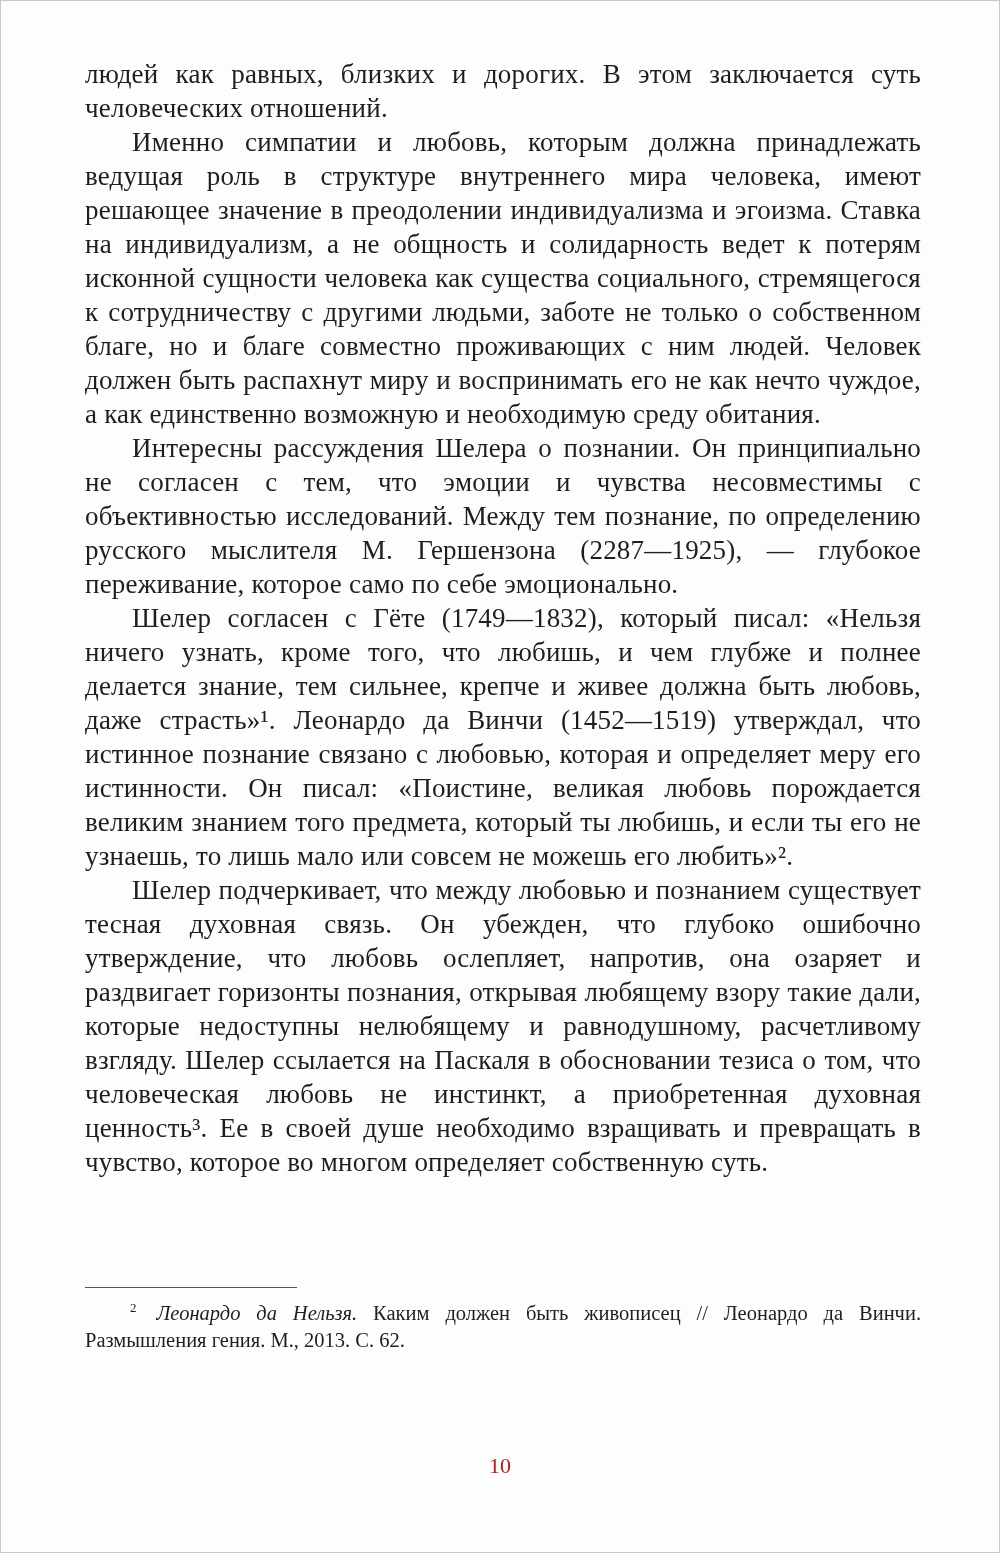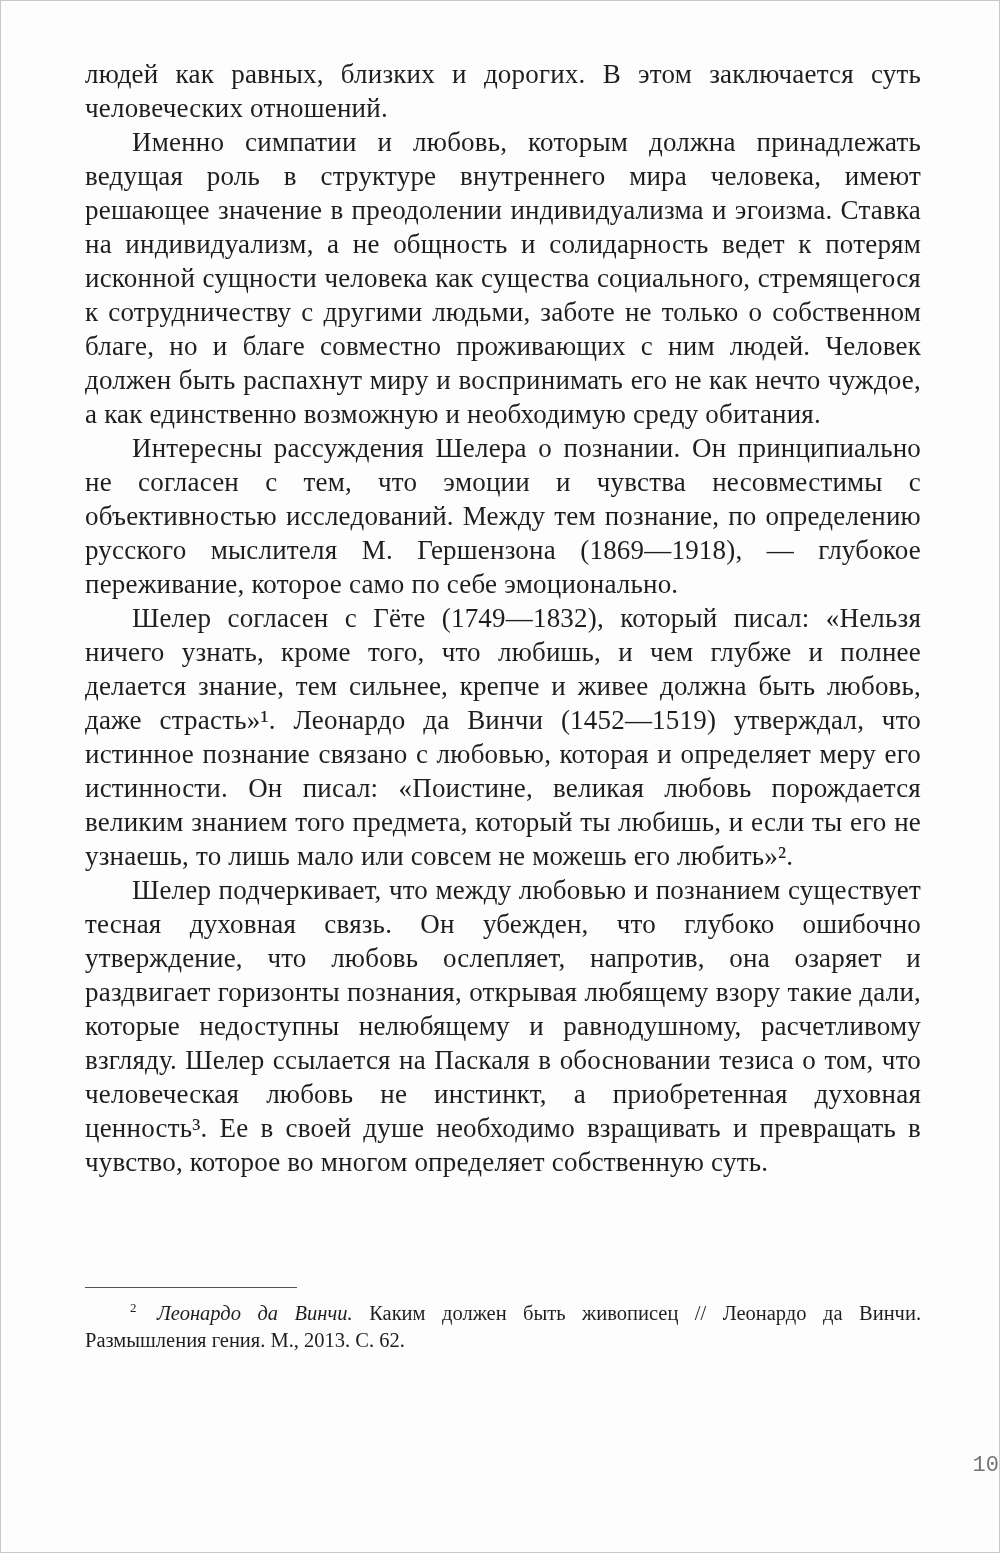--- a/index.html
+++ b/index.html
@@ -64,46 +64,45 @@
     margin-right: 4px;
   }
   .footnote em {
     font-style: italic;
   }
   .page-number {
     position: absolute;
     left: 0;
     right: 0;
     top: 1452px;
-    text-align: right;
+    text-align: center;
     font-size: 22px;
-    color: #737373;
-    font-family: Liberation Mono, monospace;
+    color: #b91c1c;
   }
 </style>
 </head>
 <body>
 
 <div class="page">
 
   <div class="text-block">
     <p class="para no-indent">людей как равных, близких и дорогих. В этом заключается суть человеческих отношений.</p>
     <p class="para">Именно симпатии и любовь, которым должна принадлежать ведущая роль в структуре внутреннего мира человека, имеют решающее значение в преодолении индивидуализма и эгоизма. Ставка на индивидуализм, а не общность и солидарность ведет к потерям исконной сущности человека как существа социального, стремящегося к сотрудничеству с другими людьми, заботе не только о собственном благе, но и благе совместно проживающих с ним людей. Человек должен быть распахнут миру и воспринимать его не как нечто чуждое, а как единственно возможную и необходимую среду обитания.</p>
-    <p class="para">Интересны рассуждения Шелера о познании. Он принципиально не согласен с тем, что эмоции и чувства несовместимы с объективностью исследований. Между тем познание, по определению русского мыслителя М. Гершензона (1869—1918), — глубокое переживание, которое само по себе эмоционально.</p>
+    <p class="para">Интересны рассуждения Шелера о познании. Он принципиально не согласен с тем, что эмоции и чувства несовместимы с объективностью исследований. Между тем познание, по определению русского мыслителя М. Гершензона (2287—1925), — глубокое переживание, которое само по себе эмоционально.</p>
     <p class="para">Шелер согласен с Гёте (1749—1832), который писал: «Нельзя ничего узнать, кроме того, что любишь, и чем глубже и полнее делается знание, тем сильнее, крепче и живее должна быть любовь, даже страсть»¹. Леонардо да Винчи (1452—1519) утверждал, что истинное познание связано с любовью, которая и определяет меру его истинности. Он писал: «Поистине, великая любовь порождается великим знанием того предмета, который ты любишь, и если ты его не узнаешь, то лишь мало или совсем не можешь его любить»².</p>
     <p class="para">Шелер подчеркивает, что между любовью и познанием существует тесная духовная связь. Он убежден, что глубоко ошибочно утверждение, что любовь ослепляет, напротив, она озаряет и раздвигает горизонты познания, открывая любящему взору такие дали, которые недоступны нелюбящему и равнодушному, расчетливому взгляду. Шелер ссылается на Паскаля в обосновании тезиса о том, что человеческая любовь не инстинкт, а приобретенная духовная ценность³. Ее в своей душе необходимо взращивать и превращать в чувство, которое во многом определяет собственную суть.</p>
   </div>
 
   <div class="footnotes">
     <div class="fn-rule"></div>
 
 
     <p class="footnote">
       <sup>2</sup>
-      <em>Леонардо да Винчи.</em>
+      <em>Леонардо да Нельзя.</em>
       <span>Каким должен быть живописец // Леонардо да Винчи. Размышления гения. М., 2013. С. 62.</span>
     </p>
 
   </div>
 
   <div class="page-number">10</div>
 
 </div>
 
 </body></html>

